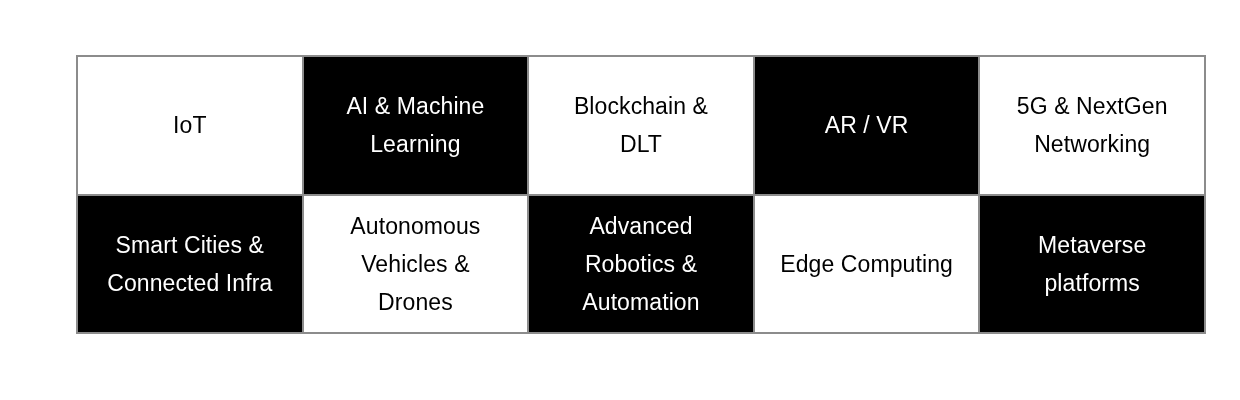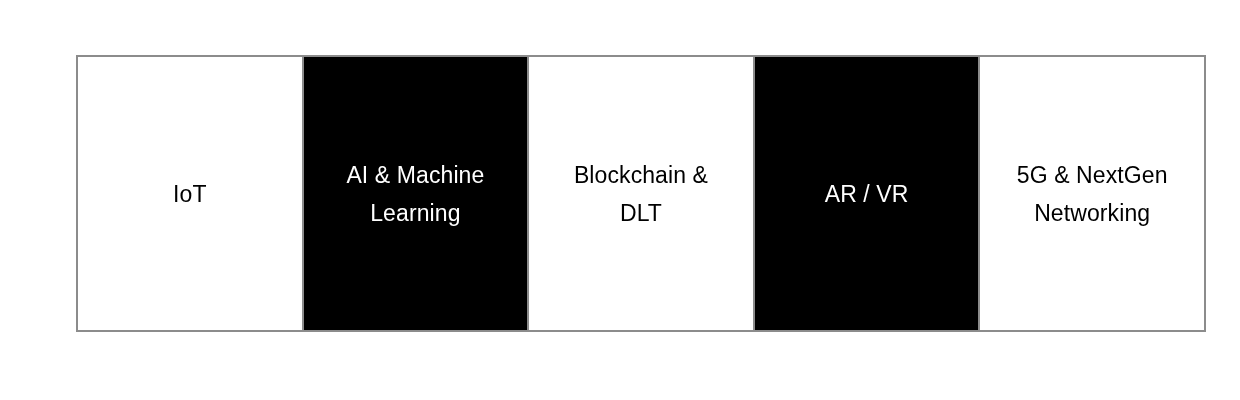--- a/index.html
+++ b/index.html
@@ -75,17 +75,30 @@
         <td class="fill-white">IoT</td>
         <td class="fill-black">AI &amp; Machine
 Learning</td>
         <td class="fill-white">Blockchain &amp;
 DLT</td>
         <td class="fill-black">AR / VR</td>
         <td class="fill-white">5G &amp; NextGen
 Networking</td>
       </tr>
 
+      <tr>
+        <td class="fill-black">Smart Cities &amp;
+Connected Infra</td>
+        <td class="fill-white">Autonomous
+Vehicles &amp;
+Drones</td>
+        <td class="fill-black">Advanced
+Robotics &amp;
+Automation</td>
+        <td class="fill-white">Edge Computing</td>
+        <td class="fill-black">Metaverse
+platforms</td>
+      </tr>
 
     </tbody>
   </table>
 
 </div>
 
 </body></html>

